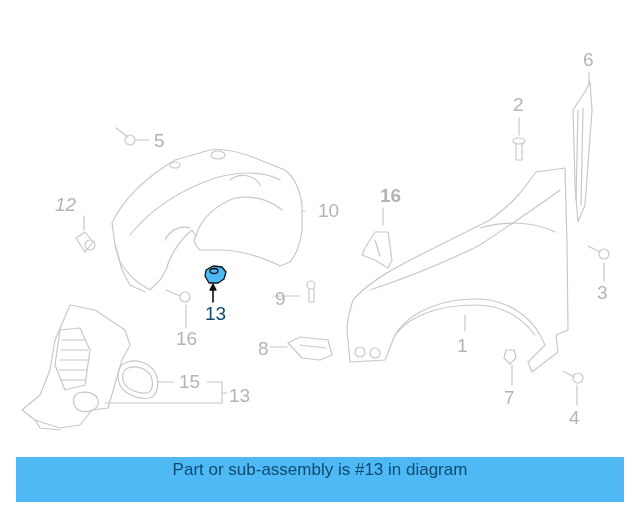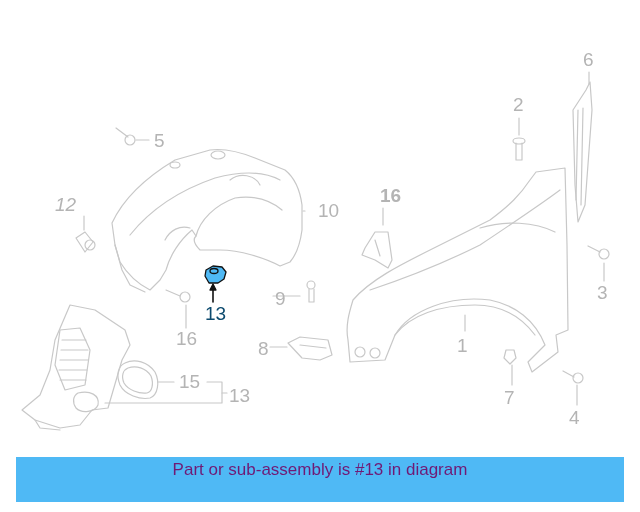--- a/index.html
+++ b/index.html
@@ -3,21 +3,21 @@
   <meta charset="utf-8">
   <style>
     html, body { margin: 0; padding: 0; background: #ffffff; }
     body { width: 640px; height: 512px; position: relative; overflow: hidden;
            font-family: "Liberation Sans", sans-serif; }
     #diagram { position: absolute; left: 0; top: 0; width: 640px; height: 450px; }
     .callout { position: absolute; font-family: "Liberation Sans", sans-serif;
                font-size: 19px; color: #b4b4b4; line-height: 1; }
     .callout.active { color: #0c4a6e; }
     #banner { position: absolute; left: 16px; top: 457px; width: 608px; height: 45px;
-              background: #4fb9f5; color: #701a75; text-align: center;
+              background: #4fb9f5; color: #0c4a6e; text-align: center;
               font-family: "Liberation Sans", sans-serif; font-size: 17px; line-height: 20px;
               padding-top: 3px; box-sizing: border-box; }
     #banner div { white-space: nowrap; }
   </style>
 </head>
 <body>
 
 <div id="diagram">
   <svg width="640" height="450" viewBox="0 0 640 450" fill="none" stroke="#c8c8c8" stroke-width="1.2" stroke-linejoin="round" stroke-linecap="round">
 

